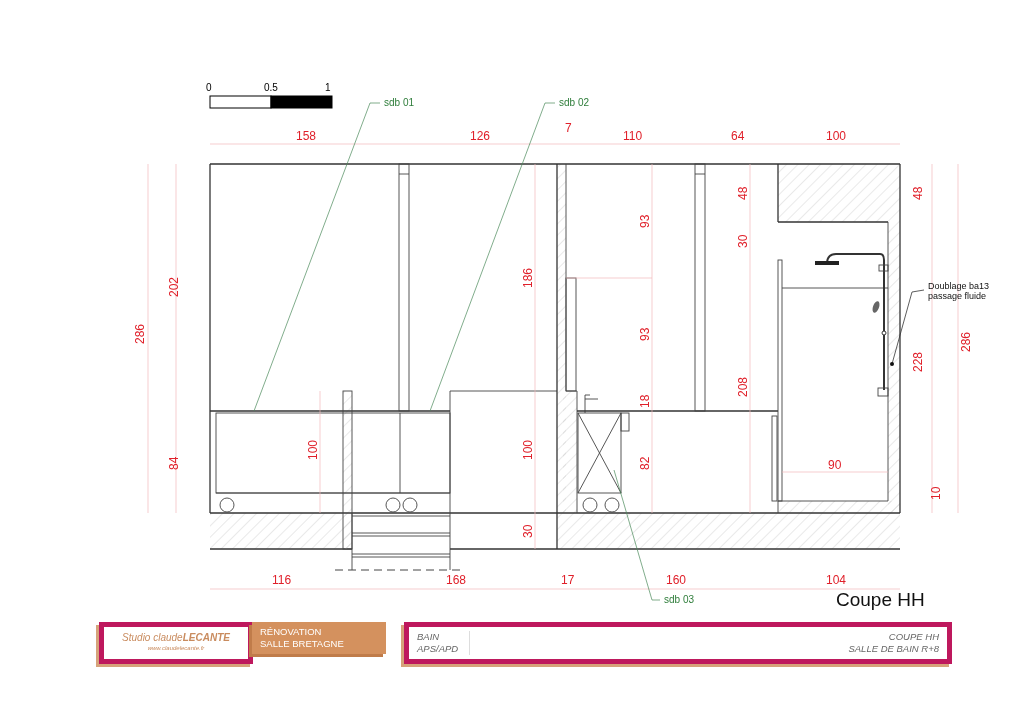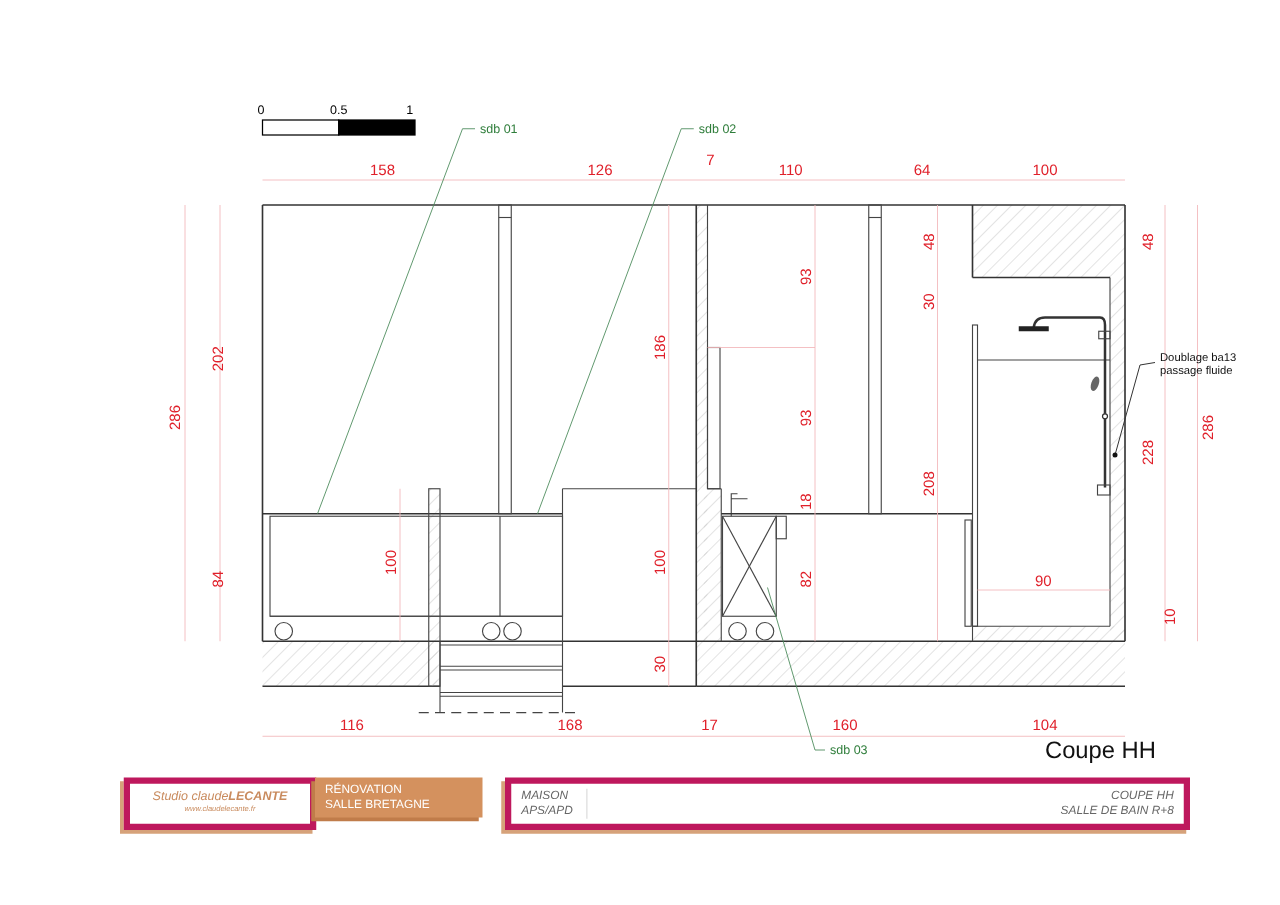--- a/index.html
+++ b/index.html
@@ -183,21 +183,21 @@
   <div style="font-size:6px;color:#c98b5e;margin-top:2px;">www.claudelecante.fr</div>
 </div>
 
 <div class="boxfill" style="left:252px;top:622px;width:134px;height:32px;font-size:9.5px;line-height:12px;padding:4px 0 4px 8px;box-sizing:border-box;">
   <div>RÉNOVATION</div>
   <div>SALLE BRETAGNE</div>
 </div>
 
 <div class="box" style="left:404px;top:622px;width:538px;height:32px;font-size:9.5px;line-height:12px;color:#666;">
   <div style="position:absolute;left:8px;top:4px;">
-    <div>MAISON</div>
+    <div>BAIN</div>
     <div>APS/APD</div>
   </div>
   <div style="position:absolute;left:60px;top:4px;width:1px;height:24px;background:#ddd;"></div>
   <div style="position:absolute;right:8px;top:4px;text-align:right;">
     <div>COUPE HH</div>
     <div>SALLE DE BAIN R+8</div>
   </div>
 </div>
 
 </body></html>

